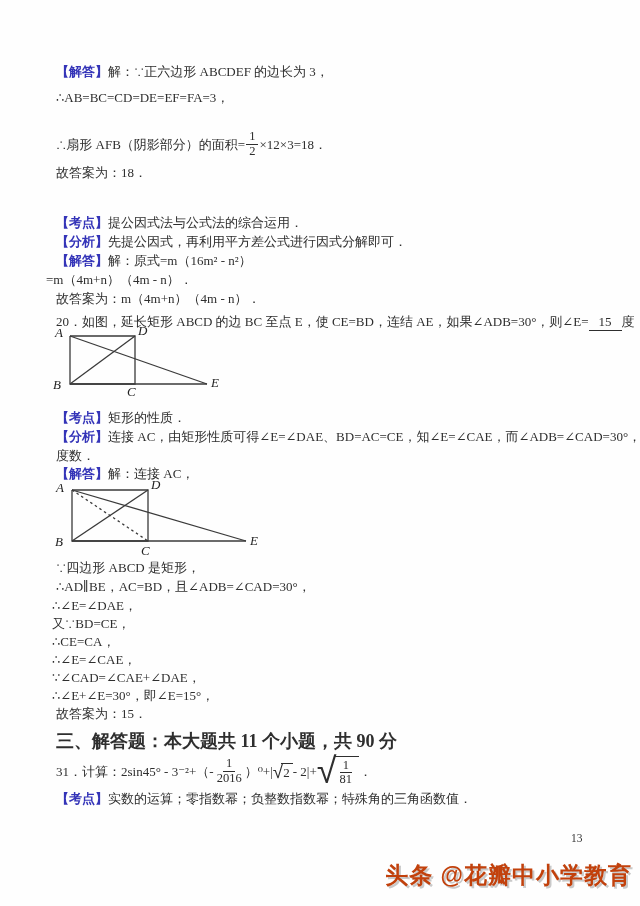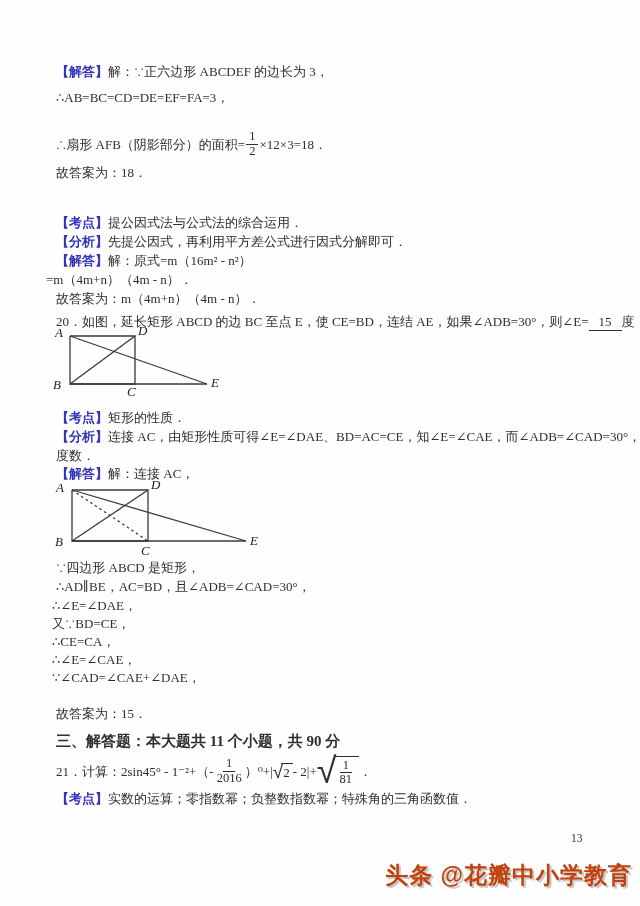--- a/index.html
+++ b/index.html
@@ -49,21 +49,21 @@
   .sqrt-sm .cont{border-top:1.2px solid var(--ink);padding:1px 3px 0 2px;margin-top:0;}
   .sqrt-lg .rad{font-size:36px;line-height:32px;margin-right:-3px;}
   .sqrt-lg .cont{border-top:1.2px solid var(--ink);padding:2px 4px 0 3px;margin-top:1px;display:inline-flex;align-items:center;}
   .figure{position:absolute;}
   .figure svg{position:absolute;left:0;top:0;}
   .figure line, .figure polyline{stroke:#3a3a3a;stroke-width:1.3;fill:none;}
   .flabel{
     position:absolute;font-style:italic;font-size:13px;color:#222;
     font-family:"Liberation Serif","DejaVu Serif",serif;line-height:13px;
   }
-  .heading{font-weight:bold;font-size:15px;}
+  .heading{font-weight:bold;font-size:18px;}
   .pagenum{position:absolute;font-size:11.5px;color:#333;}
   .watermark{
     position:absolute;right:8px;top:860px;
     font-family:"Liberation Sans","DejaVu Sans",sans-serif;
     font-weight:bold;font-size:23px;letter-spacing:1px;
     color:#c2410c;text-shadow:2px 2px 0 #c9c9c9;
     white-space:nowrap;
   }
 </style>
 </head>
@@ -151,28 +151,29 @@
     <span class="flabel" style="left:200px;top:56px">E</span>
   </div>
 
   <div class="line" style="top:560px"><span>∵四边形 ABCD 是矩形，</span></div>
   <div class="line" style="top:579px"><span>∴AD∥BE，AC=BD，且∠ADB=∠CAD=30°，</span></div>
   <div class="line" style="top:598px;left:52px"><span>∴∠E=∠DAE，</span></div>
   <div class="line" style="top:616px;left:52px"><span>又∵BD=CE，</span></div>
   <div class="line" style="top:634px;left:52px"><span>∴CE=CA，</span></div>
   <div class="line" style="top:652px;left:52px"><span>∴∠E=∠CAE，</span></div>
   <div class="line" style="top:670px;left:52px"><span>∵∠CAD=∠CAE+∠DAE，</span></div>
+  <div class="line" style="top:688px;left:52px"><span>∴∠E+∠E=30°，即∠E=15°，</span></div>
   <div class="line" style="top:706px"><span>故答案为：15．</span></div>
 
   <div class="line heading" style="top:734px">
     <span>三、解答题：本大题共 11 个小题，共 90 分</span>
   </div>
 
   <div class="line flexline" style="top:750px;height:42px">
-    <span>21．计算：2sin45° - 1⁻²+（-</span>
+    <span>31．计算：2sin45° - 3⁻²+（-</span>
     <span class="frac">
       <span class="fnum">1</span>
       <span class="fden">2016</span>
     </span>
     <span>）⁰+|</span>
     <span class="sqrt sqrt-sm">
       <span class="rad">√</span>
       <span class="cont">2</span>
     </span>
     <span> - 2|+</span>

